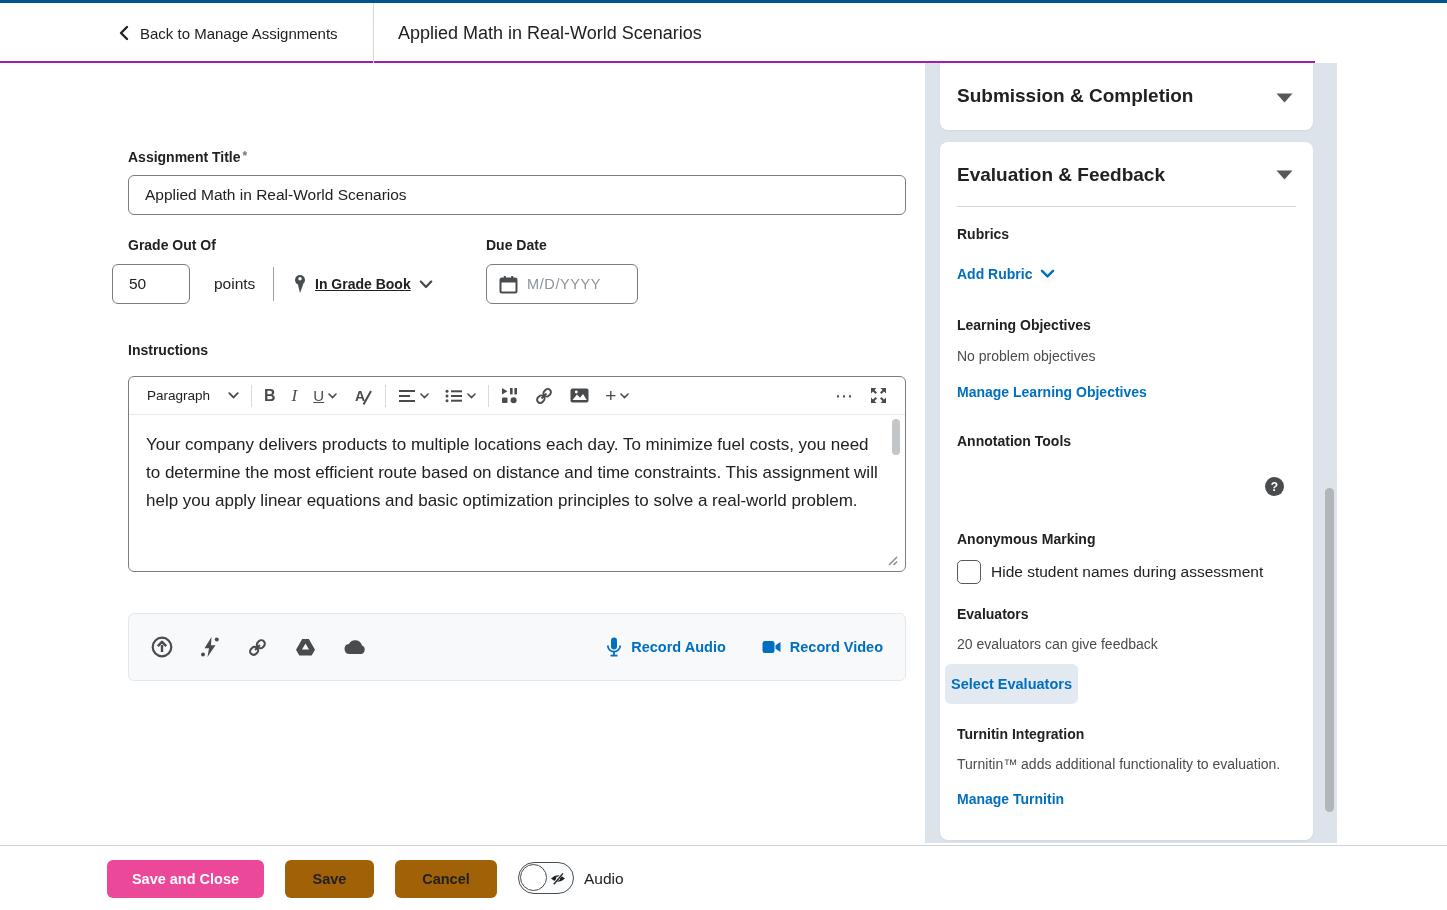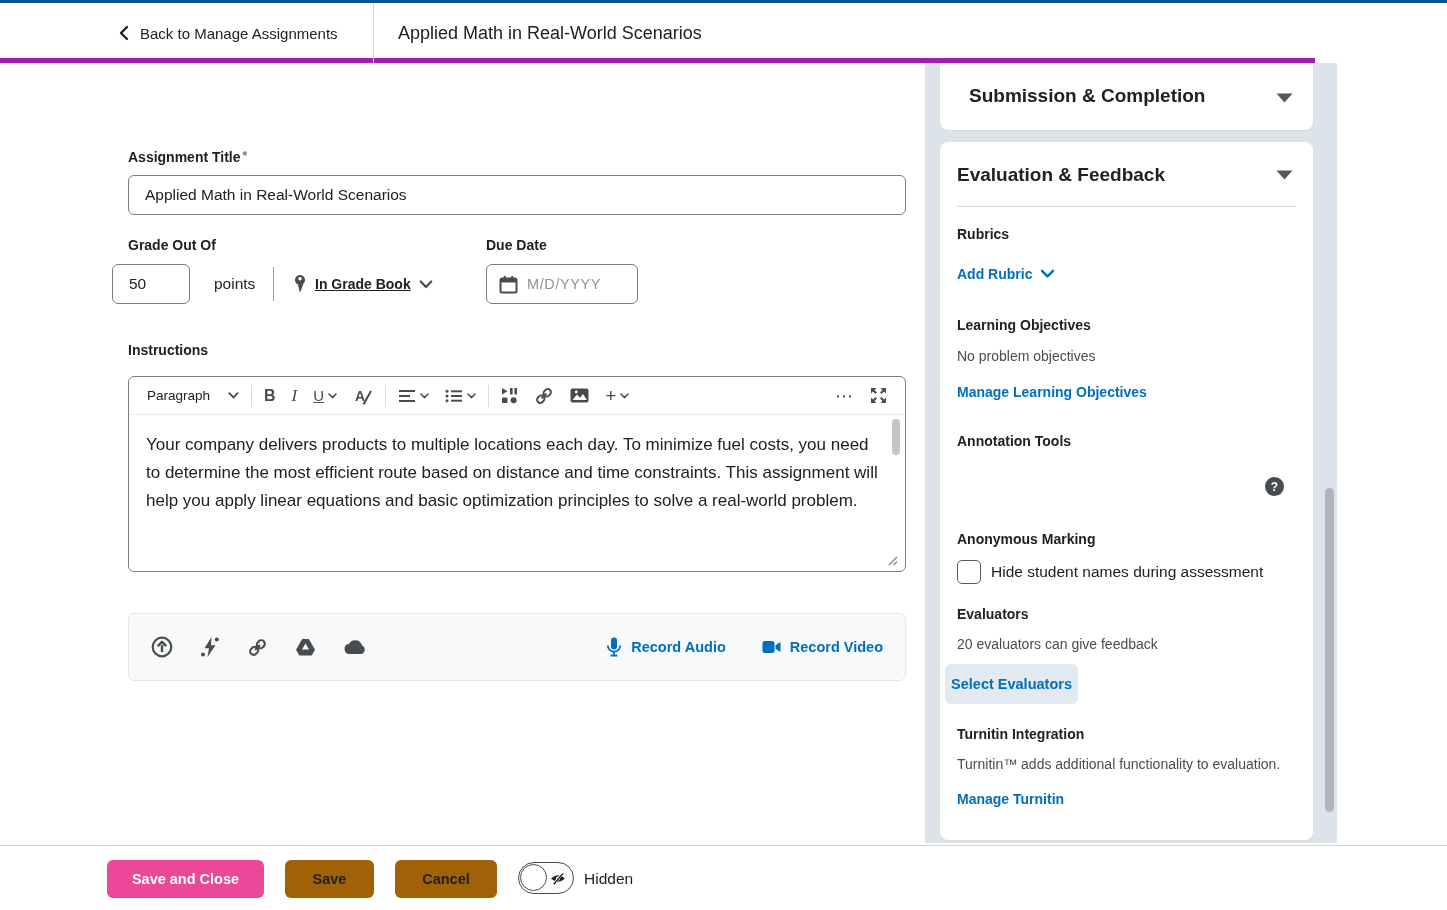--- a/index.html
+++ b/index.html
@@ -2,21 +2,21 @@
 <html><head>
 <meta charset="utf-8">
 <style>
   * { margin:0; padding:0; box-sizing:border-box; }
   html,body { background:#fff; }
   body { font-family:"Liberation Sans", sans-serif; color:#202122; }
   .screen { position:relative; width:1447px; height:910px; background:#fff; overflow:hidden; }
 
   
   .topline { position:absolute; left:0; top:0; width:1447px; height:3px; background:#00568c; }
-  .header { position:absolute; left:0; top:3px; width:1315px; height:60px; background:#fff; border-bottom:5px solid #a21caf; }
+  .header { position:absolute; left:0; top:3px; width:1315px; height:60px; background:#fff; border-bottom:2px solid #a21caf; }
   .back-link { position:absolute; left:117px; top:0; height:60px; display:flex; align-items:center; gap:10px; cursor:pointer; }
   .back-label { font-size:15px; color:#202122; }
   .header-divider { position:absolute; left:373px; top:0; width:1px; height:60px; background:#d4d9dd; }
   .page-title { position:absolute; left:398px; top:0; height:60px; display:flex; align-items:center; font-size:18px; color:#202122; }
 
   
   .form-area { position:absolute; left:0; top:63px; width:925px; height:782px; background:#fff; }
   .field-label { font-size:14px; font-weight:bold; color:#202122; }
   .req { color:#72777a; font-size:12px; vertical-align:top; margin-left:2px; }
   .lbl-title { position:absolute; left:128px; top:86px; }
@@ -52,21 +52,21 @@
   .attach-card { position:absolute; left:128px; top:550px; width:778px; height:68px; background:#f7f9fa; border:1px solid #e3e8ec; border-radius:6px; display:flex; align-items:center; padding:0 22px; }
   .attach-icons { display:flex; align-items:center; gap:27px; }
   .attach-btn { cursor:pointer; display:flex; align-items:center; }
   .record-group { margin-left:auto; display:flex; align-items:center; gap:36px; }
   .record-btn { display:flex; align-items:center; gap:9px; cursor:pointer; }
   .record-label { color:#006fbf; font-size:14.5px; font-weight:bold; }
 
   
   .sidebar-bg { position:absolute; left:925px; top:63px; width:412px; height:780px; background:#dce3ea; }
   .card { position:absolute; background:#fff; box-shadow:0 1px 2px rgba(0,0,0,0.05); }
-  .card1 { left:940px; top:63px; width:373px; height:67px; border-radius:0 0 8px 8px;padding-left:12px; }
+  .card1 { left:940px; top:63px; width:373px; height:67px; border-radius:0 0 8px 8px; }
   .card2 { left:940px; top:142px; width:373px; height:698px; border-radius:8px; }
   .card-header { position:relative; padding:22px 17px 0 17px; cursor:pointer; }
   .card-title { font-size:19px; font-weight:bold; color:#202122; }
   .collapse-arrow { position:absolute; right:20px; top:30px; }
   .card2 .collapse-arrow { top:28px; }
   .sb-divider { margin:20px 17px 0 17px; border:none; border-top:1px solid #cdd5dd; }
   .sb-section-label { font-size:14px; font-weight:bold; color:#202122; }
   .sb-text { font-size:14px; color:#494c4e; }
   .sb-link { font-size:14px; font-weight:bold; color:#006fbf; cursor:pointer; }
   .sb { position:absolute; left:957px; }
@@ -385,16 +385,16 @@
       <div class="toggle-knob"></div>
       <span class="toggle-eye">
         <svg width="16" height="15" viewBox="0 0 16 15">
           <path d="M1 7.5 Q8 1 15 7.5 Q8 14 1 7.5 Z" fill="#202122"></path>
           <circle cx="8" cy="7.5" r="2" fill="#ffffff"></circle>
           <line x1="3" y1="13.5" x2="13.5" y2="1.5" stroke="#ffffff" stroke-width="2.6"></line>
           <line x1="3.8" y1="13.2" x2="13" y2="2.4" stroke="#202122" stroke-width="1.4"></line>
         </svg>
       </span>
     </div>
-    <div class="hidden-label">Hidden</div>
+    <div class="hidden-label">Audio</div>
   </div>
 
 </div>
 
 </body></html>

